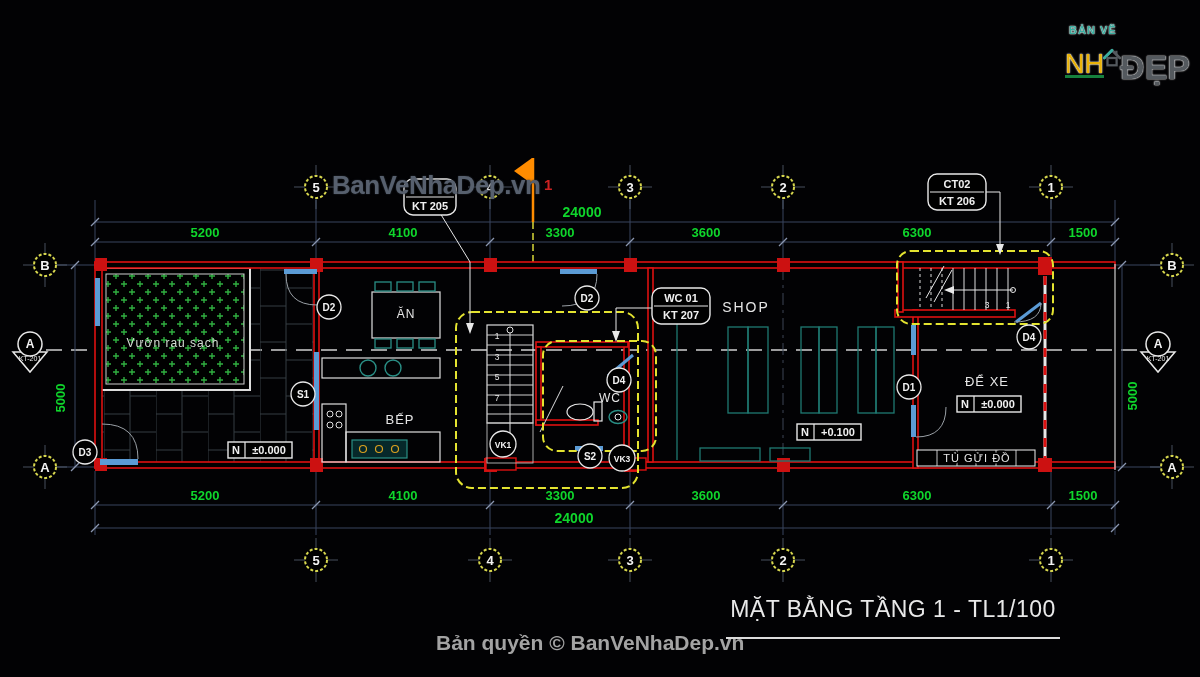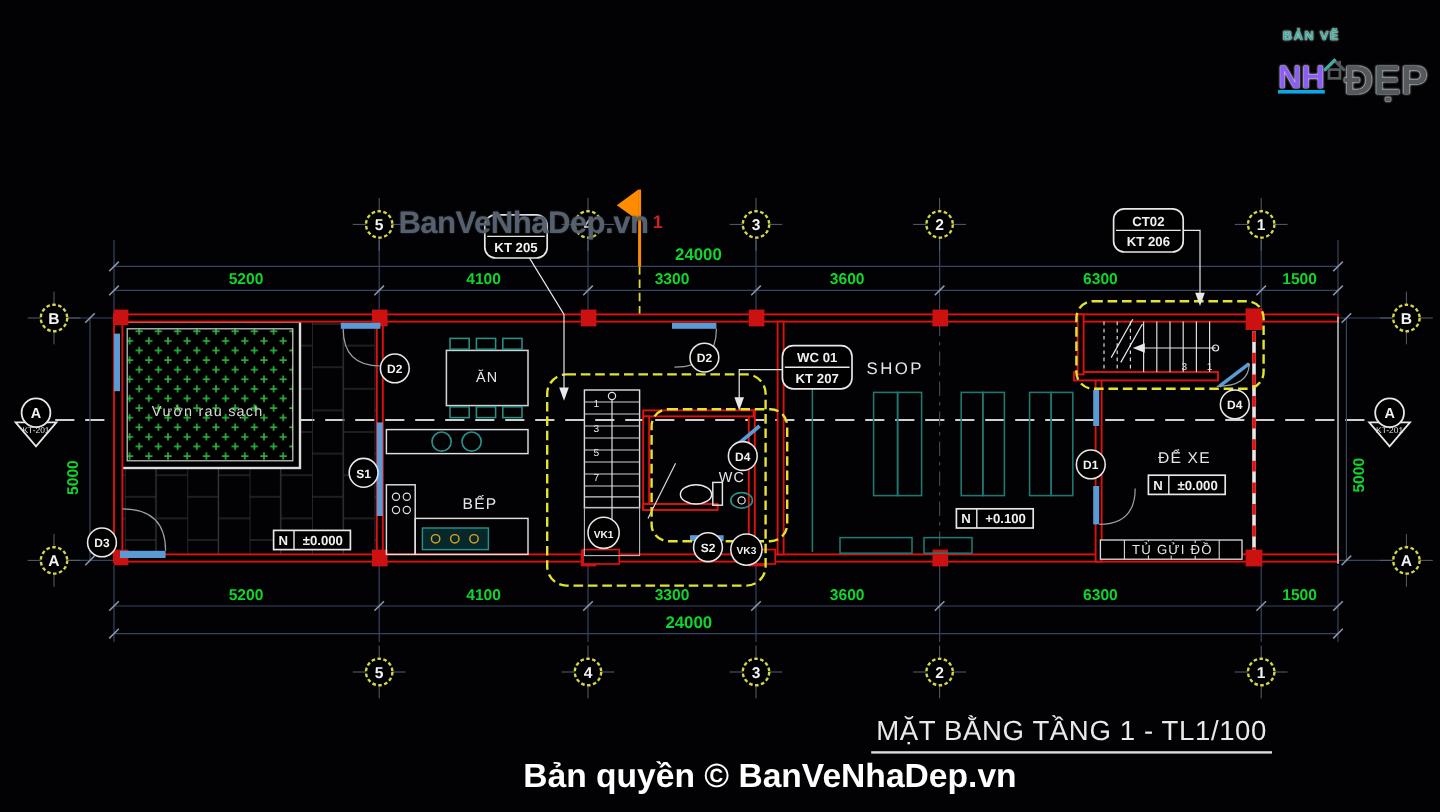--- a/index.html
+++ b/index.html
@@ -12,29 +12,29 @@
   .tag{fill:#f2f2f2;font-weight:bold;font-size:10px;text-anchor:middle;}
   .tagsm{fill:#f2f2f2;font-weight:bold;font-size:8.5px;text-anchor:middle;}
   .room{fill:#e6e6e6;font-size:12px;letter-spacing:1px;text-anchor:middle;}
   .callout{fill:#f0f0f0;font-size:11px;font-weight:bold;text-anchor:middle;}
   .lvl{fill:#f0f0f0;font-size:11px;font-weight:bold;text-anchor:middle;}
   .stn{fill:#e8e8e8;font-size:8.5px;text-anchor:middle;}
   #watermark{position:absolute;left:332px;top:170px;font-size:26px;font-weight:bold;
              color:#57606e;letter-spacing:-0.5px;z-index:30;text-shadow:0 0 2px #2a3038;}
   #plan-title{position:absolute;left:726px;top:596px;width:334px;text-align:center;
               color:#e9e9e9;font-size:23px;letter-spacing:0.5px;font-weight:500;
-              border-bottom:2px solid #dcdcdc;padding-bottom:3px;z-index:20;}
-  #copyright{position:absolute;left:436px;top:631px;color:#ffffff;font-size:28px;
+              border-bottom:2px solid #dcdcdc;padding-bottom:14px;z-index:20;}
+  #copyright{position:absolute;left:436px;top:631px;color:#a3a3a3;font-size:21px;
              font-weight:bold;z-index:20;}
   #logo{position:absolute;right:10px;top:24px;width:125px;z-index:30;}
   #logo .l1{color:#3aaea0;font-size:11px;font-weight:bold;letter-spacing:1px;
             text-shadow:0 0 2px #fff, 0 0 1px #fff;margin-left:4px;}
   #logo .row{display:flex;align-items:flex-end;}
-  #logo .nha{color:#8b5cf6;font-size:27px;font-weight:bold;line-height:22px;
-             text-shadow:0 0 2px #fff,0 0 1px #fff;border-bottom:3px solid #0ea5e9;}
+  #logo .nha{color:#eab308;font-size:27px;font-weight:normal;line-height:22px;
+             text-shadow:0 0 2px #fff,0 0 1px #fff;border-bottom:3px solid #15803d;}
   #logo .dep{color:#54595e;font-size:34px;font-weight:bold;line-height:22px;
              text-shadow:0 0 2px #fff,0 0 1px #fff;}
   #logo svg{margin:0 -2px -2px -2px;}
 </style>
 </head>
 <body>
 
 <div id="stage">
 
   <svg width="1200" height="677" viewBox="0 0 1200 677">

